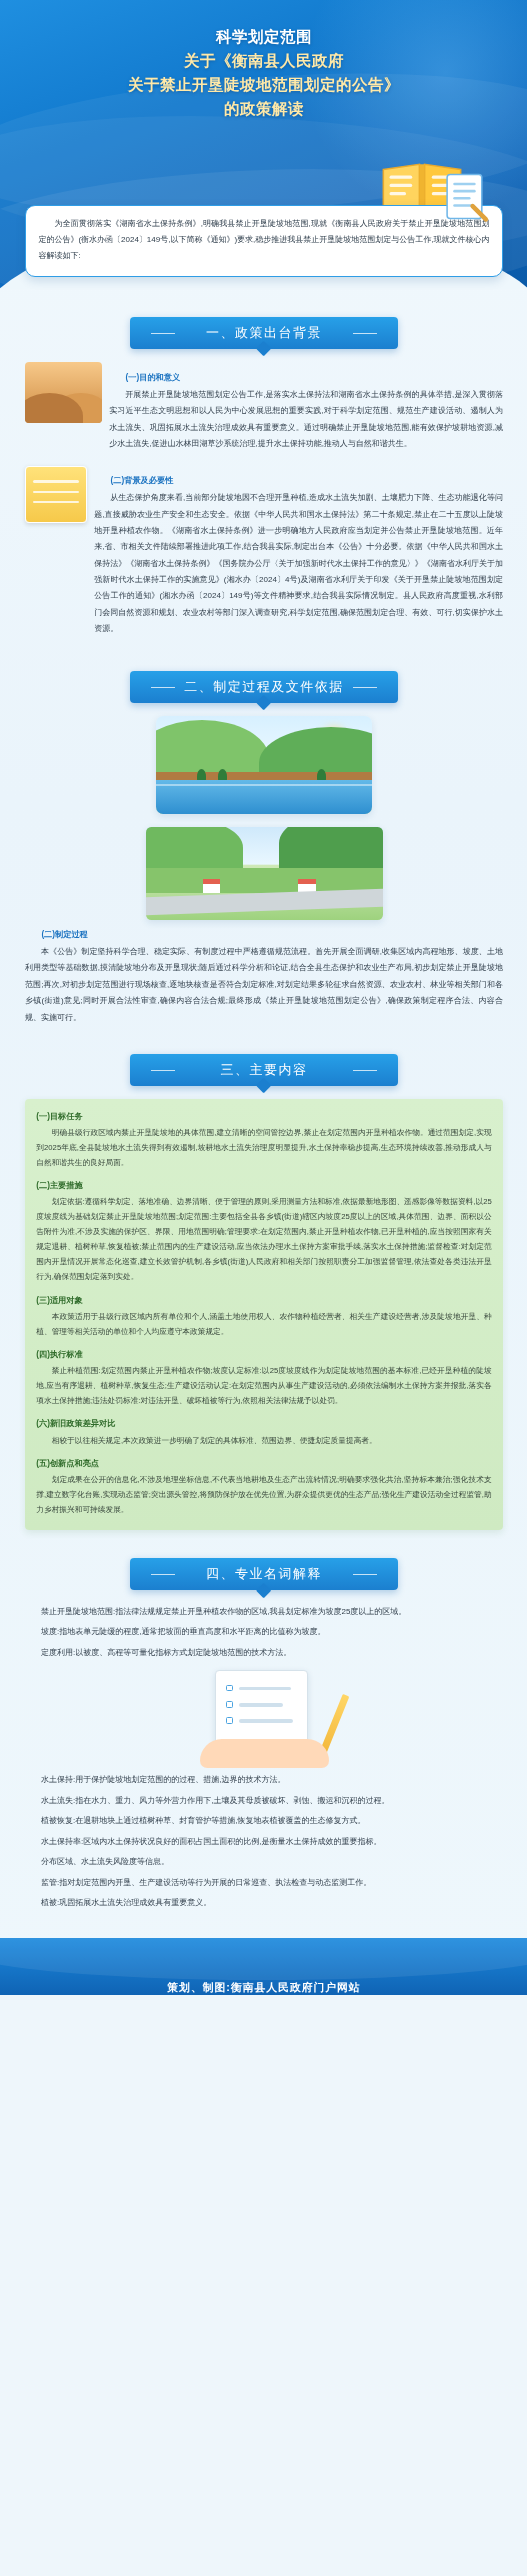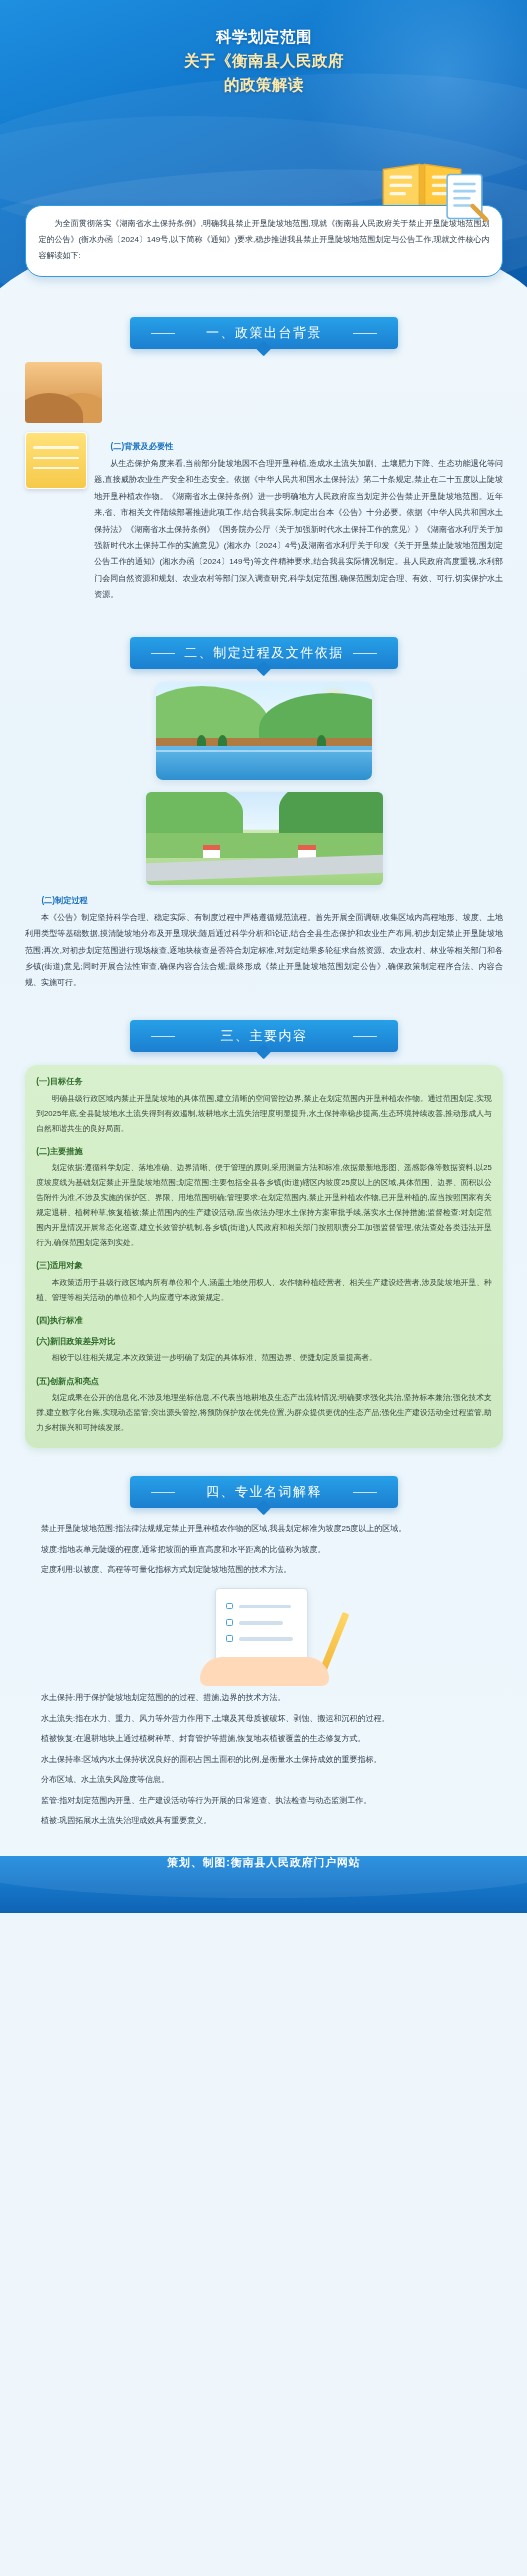--- a/index.html
+++ b/index.html
@@ -71,21 +71,21 @@
   }
 
   
   .intro-card {
     position: absolute;
     left: 25px; right: 25px;
     top: 205px;
     z-index: 6;
     background: #ffffff;
     border: 1px solid #2f9de6;
-    border-radius: 17px;
+    border-radius: 10px;
     padding: 10.3px 12.4px 11.3px 12.4px;
     box-shadow: 0 3.1px 9.3px rgba(10,70,130,0.15);
   }
   .intro-card p {
     font-size: 8px;
     line-height: 2;
     color: #2d3c4a;
     text-align: justify;
     text-indent: 2em;
   }
@@ -214,21 +214,21 @@
   .scene2 .road { position:absolute; left:0; right:0; bottom:9.3px; height:17.5px; background:#cfd6d9; transform: skewY(-2deg); }
   .scene2 .field { position:absolute; left:0; right:0; bottom:27px; height:25px; background:#86c46b; }
   .scene2 .hillA { position:absolute; left:-15.5px; bottom:44px; width:113px; height:57px; border-radius:50% 50% 0 0; background:#6fb95f;}
   .scene2 .hillB { position:absolute; right:-20.6px; bottom:46px; width:124px; height:62px; border-radius:50% 50% 0 0; background:#4f9e4d;}
   .scene2 .house { position:absolute; bottom:27px; width:17.5px; height:13.4px; background:#fff; border-top:5.2px solid #e3604f;}
 
   
   .green-wrap {
     margin: 0 25px;
     background: linear-gradient(180deg,#d8f0cd 0%,#cfeac2 100%);
-    border-radius: 12px;
+    border-radius: 4px;
     padding: 11.3px 11.3px 13.4px 11.3px;
     box-shadow: 0 2.1px 7.2px rgba(60,130,60,.12);
   }
   .green-block { margin-bottom: 10.3px; }
   .green-block:last-child { margin-bottom: 0; }
   .green-h {
     font-size: 8.2px;
     font-weight: bold;
     color: #2f6b2a;
     margin-bottom: 3.1px;
@@ -279,21 +279,21 @@
     border-radius: 31px 31px 10.3px 10.3px;
   }
 
   
   .footer {
     margin-top: 26px;
     height: 57px;
     background: linear-gradient(180deg,#1d8ade 0%,#0f63b4 100%);
     position: relative;
     display: flex;
-    align-items: flex-start;
+    align-items: flex-end;
     justify-content: center;
     overflow: hidden;
   }
   .footer .fwave {
     position:absolute; left:-8%; top:-19.6px;
     width: 116%; height: 62px;
     border-radius: 50%;
     background: rgba(255,255,255,.08);
   }
   .footer-text {
@@ -312,20 +312,21 @@
 
   <div class="header">
     <div class="hdr-glow"></div>
     <div class="hdr-wave w1"></div>
     <div class="hdr-wave w2"></div>
     <div class="hdr-wave w3"></div>
 
     <div class="title-wrap">
       <div class="title-line">科学划定范围</div>
       <div class="title-line accent">关于《衡南县人民政府</div>
+      <div class="title-line accent">关于禁止开垦陡坡地范围划定的公告》</div>
       <div class="title-line accent">的政策解读</div>
     </div>
 
     <div class="book-icon">
       <svg width="88" height="67" viewBox="0 0 170 130">
         <path d="M10 28 L80 18 L80 112 L10 118 Z" fill="#ffd45e" stroke="#e8a92c" stroke-width="3"></path>
         <path d="M160 28 L90 18 L90 112 L160 118 Z" fill="#ffc83d" stroke="#e8a92c" stroke-width="3"></path>
         <rect x="80" y="18" width="10" height="94" fill="#f0b42f"></rect>
         <g fill="#ffffff" opacity="0.85">
           <rect x="22" y="40" width="44" height="6" rx="3"></rect>
@@ -356,20 +357,24 @@
   </div>
 
   <div class="sec-title">
     <span>一、政策出台背景</span>
     <span class="nub"></span>
   </div>
 
   <div class="content">
     <div class="illus-row">
       <div class="illu illu-hill"></div>
+      <div style="flex:1">
+        <div class="sub-h">(一)目的和意义</div>
+        <div class="para">开展禁止开垦陡坡地范围划定公告工作,是落实水土保持法和湖南省水土保持条例的具体举措,是深入贯彻落实习近平生态文明思想和以人民为中心发展思想的重要实践,对于科学划定范围、规范生产建设活动、遏制人为水土流失、巩固拓展水土流失治理成效具有重要意义。通过明确禁止开垦陡坡地范围,能有效保护坡耕地资源,减少水土流失,促进山水林田湖草沙系统治理,提升水土保持功能,推动人与自然和谐共生。</div>
+      </div>
     </div>
 
     <div class="illus-row" style="margin-top:8.2px">
       <div class="illu illu-note">
         <span class="ln" style="top:13.4px"></span>
         <span class="ln" style="top:24px"></span>
         <span class="ln" style="top:34px"></span>
       </div>
       <div style="flex:1">
         <div class="sub-h">(二)背景及必要性</div>
@@ -422,20 +427,21 @@
     <div class="green-block">
       <div class="green-h">(二)主要措施</div>
       <div class="green-p">划定依据:遵循科学划定、落地准确、边界清晰、便于管理的原则,采用测量方法和标准,依据最新地形图、遥感影像等数据资料,以25度坡度线为基础划定禁止开垦陡坡地范围;划定范围:主要包括全县各乡镇(街道)辖区内坡度25度以上的区域,具体范围、边界、面积以公告附件为准,不涉及实施的保护区、界限、用地范围明确;管理要求:在划定范围内,禁止开垦种植农作物,已开垦种植的,应当按照国家有关规定退耕、植树种草,恢复植被;禁止范围内的生产建设活动,应当依法办理水土保持方案审批手续,落实水土保持措施;监督检查:对划定范围内开垦情况开展常态化巡查,建立长效管护机制,各乡镇(街道)人民政府和相关部门按照职责分工加强监督管理,依法查处各类违法开垦行为,确保范围划定落到实处。</div>
     </div>
     <div class="green-block">
       <div class="green-h">(三)适用对象</div>
       <div class="green-p">本政策适用于县级行政区域内所有单位和个人,涵盖土地使用权人、农作物种植经营者、相关生产建设经营者,涉及陡坡地开垦、种植、管理等相关活动的单位和个人均应遵守本政策规定。</div>
     </div>
     <div class="green-block">
       <div class="green-h">(四)执行标准</div>
+      <div class="green-p">禁止种植范围:划定范围内禁止开垦种植农作物;坡度认定标准:以25度坡度线作为划定陡坡地范围的基本标准,已经开垦种植的陡坡地,应当有序退耕、植树种草,恢复生态;生产建设活动认定:在划定范围内从事生产建设活动的,必须依法编制水土保持方案并报批,落实各项水土保持措施;违法处罚标准:对违法开垦、破坏植被等行为,依照相关法律法规予以处罚。</div>
     </div>
     <div class="green-block">
       <div class="green-h">(六)新旧政策差异对比</div>
       <div class="green-p">相较于以往相关规定,本次政策进一步明确了划定的具体标准、范围边界、便捷划定质量提高者。</div>
     </div>
     <div class="green-block">
       <div class="green-h">(五)创新点和亮点</div>
       <div class="green-p">划定成果在公开的信息化,不涉及地理坐标信息,不代表当地耕地及生态产出流转情况;明确要求强化共治,坚持标本兼治;强化技术支撑,建立数字化台账,实现动态监管;突出源头管控,将预防保护放在优先位置,为群众提供更优的生态产品;强化生产建设活动全过程监管,助力乡村振兴和可持续发展。</div>
     </div>
   </div>

